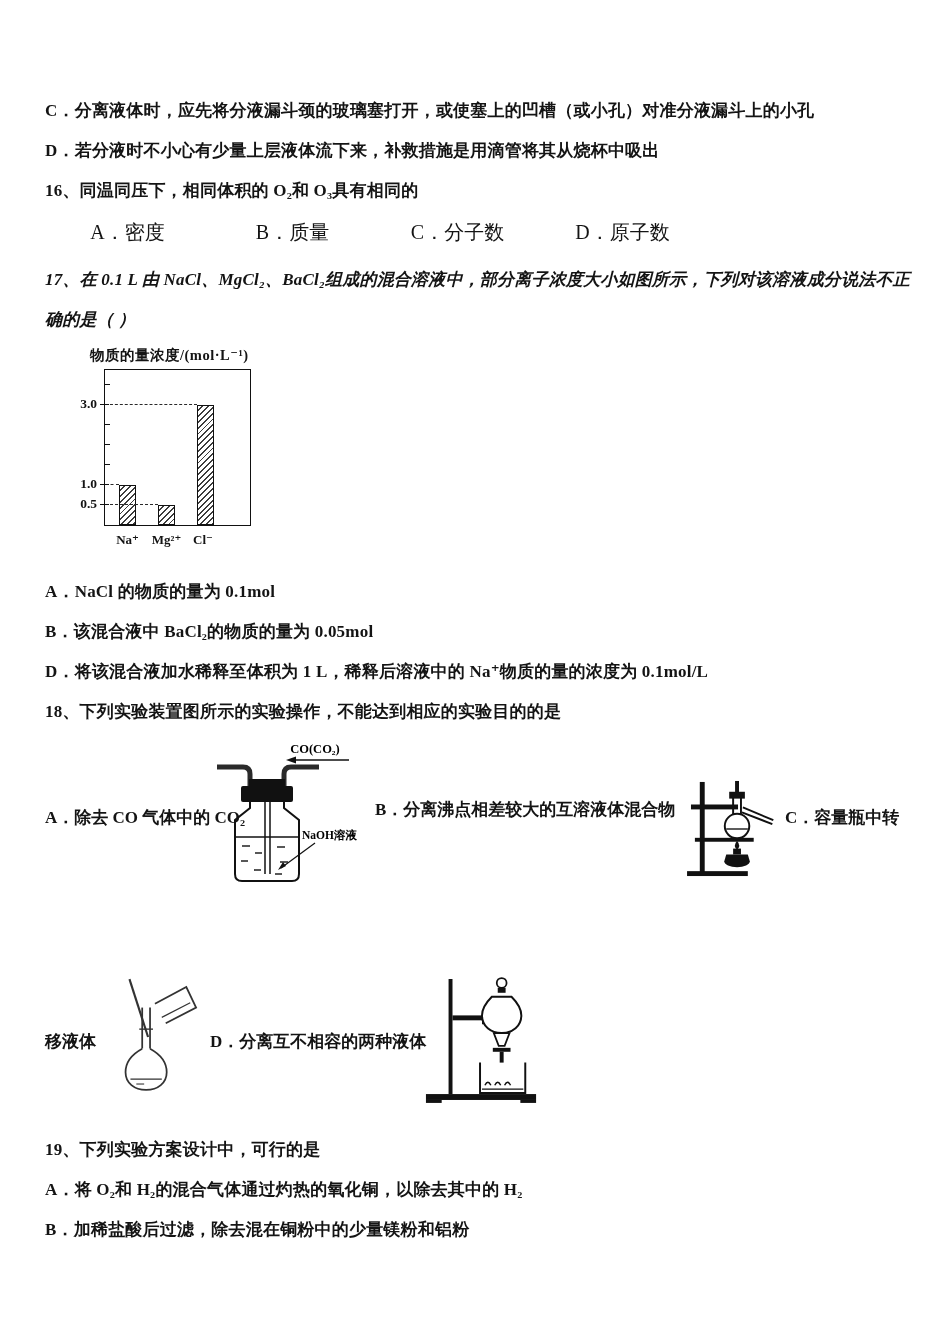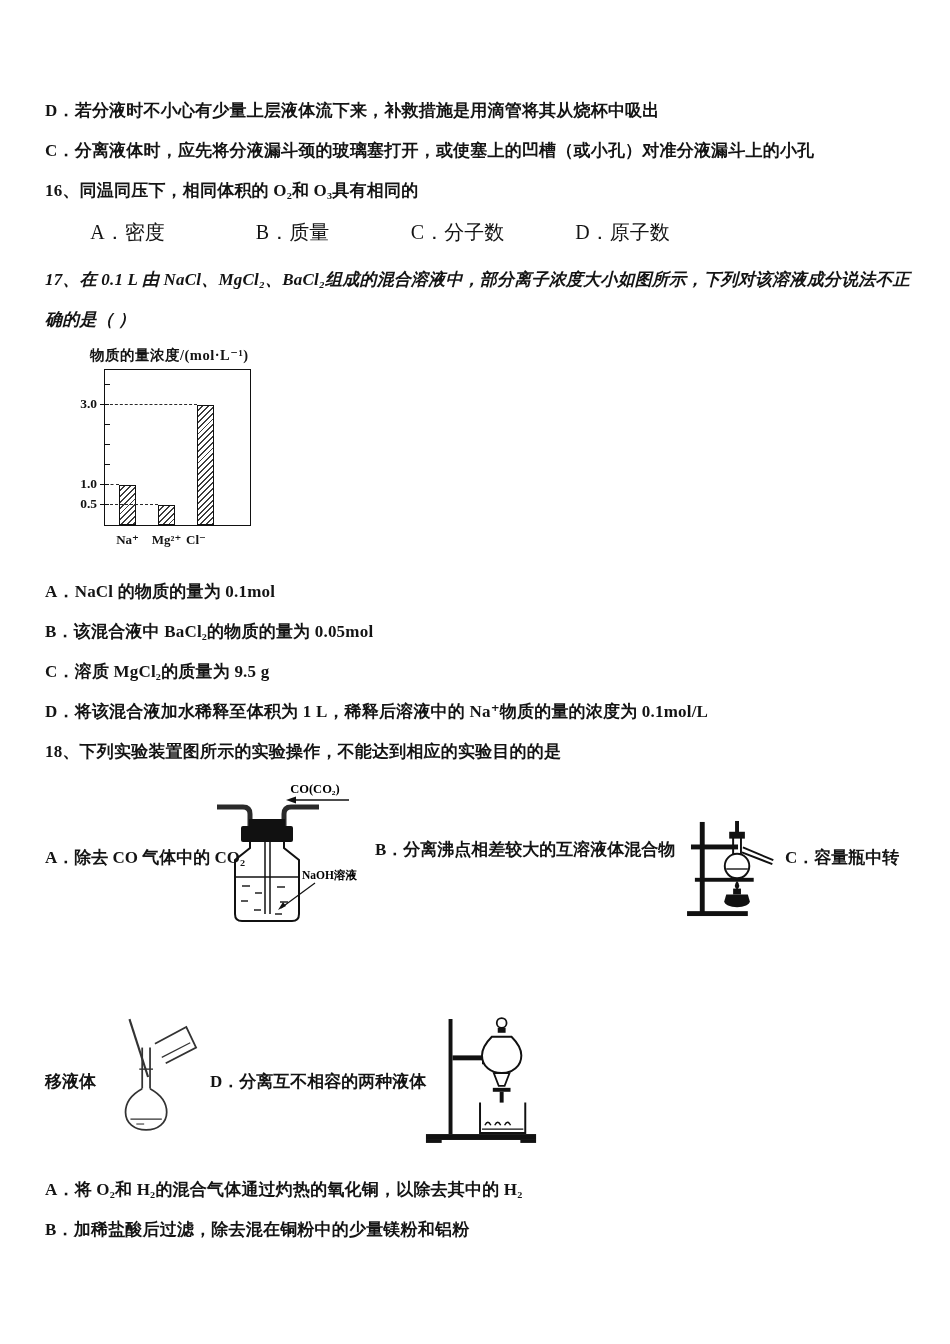--- a/index.html
+++ b/index.html
@@ -29,22 +29,22 @@
   .approw2{position:relative;height:130px;margin:0 0 34px 0;}
   .abs{position:absolute;}
   .aplabel{font-size:17px;font-weight:600;white-space:nowrap;}
   svg text{font-family:"Liberation Serif","DejaVu Serif",serif;}
 </style>
 </head>
 <body>
 
 <div class="page">
 
+  <p class="line">C．分离液体时，应先将分液漏斗颈的玻璃塞打开，或使塞上的凹槽（或小孔）对准分液漏斗上的小孔</p>
   <p class="line">D．若分液时不小心有少量上层液体流下来，补救措施是用滴管将其从烧杯中吸出</p>
-  <p class="line">C．分离液体时，应先将分液漏斗颈的玻璃塞打开，或使塞上的凹槽（或小孔）对准分液漏斗上的小孔</p>
 
   <p class="line">16、同温同压下，相同体积的 O₂和 O₃具有相同的</p>
   <div class="optrow16">
     <span>A．密度</span>
     <span>B．质量</span>
     <span>C．分子数</span>
     <span>D．原子数</span>
   </div>
 
   <p class="line stem17">17、在 0.1 L 由 NaCl、MgCl₂、BaCl₂组成的混合溶液中，部分离子浓度大小如图所示，下列对该溶液成分说法不正确的是（ ）</p>
@@ -53,37 +53,36 @@
     <div class="chart-title">物质的量浓度/(mol·L⁻¹)</div>
     <div id="plot">
         <div class="guide" style="left: 0px; top: 114px; width: 14px;"></div>
         <div class="bar" style="left: 14px; top: 115px; width: 17px; height: 40px;"></div>
         <div class="xlab" style="left: 22.5px; top: 162px;">Na⁺</div>
         <div class="guide" style="left: 0px; top: 134px; width: 53px;"></div>
         <div class="bar" style="left: 53px; top: 135px; width: 17px; height: 20px;"></div>
         <div class="xlab" style="left: 61.5px; top: 162px;">Mg²⁺</div>
         <div class="guide" style="left: 0px; top: 34px; width: 92px;"></div>
         <div class="bar" style="left: 92px; top: 35px; width: 17px; height: 120px;"></div>
-        <div class="xlab" style="left: 91px; top: 162px;">Cl⁻</div>
+        <div class="xlab" style="left: 98px; top: 162px;">Cl⁻</div>
         <div class="ylab" style="left: -40px; top: 126px;">0.5</div>
         <div class="tick" style="left: -5px; top: 134px;"></div>
         <div class="ylab" style="left: -40px; top: 106px;">1.0</div>
         <div class="tick" style="left: -5px; top: 114px;"></div>
         <div class="ylab" style="left: -40px; top: 26px;">3.0</div>
         <div class="tick" style="left: -5px; top: 34px;"></div>
         <div class="mtick" style="left: 0px; top: 94px;"></div>
         <div class="mtick" style="left: 0px; top: 74px;"></div>
         <div class="mtick" style="left: 0px; top: 54px;"></div>
         <div class="mtick" style="left: 0px; top: 14px;"></div>
       </div>
   </div>
 
   <p class="line">A．NaCl 的物质的量为 0.1mol</p>
   <p class="line">B．该混合液中 BaCl₂的物质的量为 0.05mol</p>
-  <p class="line">C．溶质 MgCl₂的质量为 9.5 g</p>
   <p class="line">D．将该混合液加水稀释至体积为 1 L，稀释后溶液中的 Na⁺物质的量的浓度为 0.1mol/L</p>
 
   <p class="line">18、下列实验装置图所示的实验操作，不能达到相应的实验目的的是</p>
 
   <div class="approw1">
     <span class="abs aplabel" style="left:0;top:66px">A．除去 CO 气体中的 CO₂</span>
 
     <svg class="abs" style="left:152px;top:0" width="172" height="150" viewBox="0 0 172 150">
       <text x="118" y="13" font-size="12.5" font-weight="bold" text-anchor="middle">CO(CO₂)</text>
       <line x1="152" y1="20" x2="92" y2="20" stroke="#111" stroke-width="1.6"></line>
@@ -162,16 +161,17 @@
       <path d="M70,23 h20 c7,7 10,13 10,19 c0,11 -9,18 -20,18 c-11,0 -20,-7 -20,-18 c0,-6 3,-12 10,-19 z" fill="#fff" stroke="#111" stroke-width="2"></path>
       <path d="M72,60 L88,60 L83,73 L77,73 z" fill="#fff" stroke="#111" stroke-width="1.8"></path>
       <rect x="71" y="75" width="18" height="4" fill="#111"></rect>
       <rect x="78" y="79" width="4" height="11" fill="#111"></rect>
       <path d="M58,90 L58,121 L104,121 L104,90" fill="none" stroke="#111" stroke-width="2"></path>
       <path d="M63,113 q3,-6 6,0 M73,113 q3,-6 6,0 M83,113 q3,-6 6,0" fill="none" stroke="#111" stroke-width="1.5"></path>
       <line x1="60" y1="117" x2="102" y2="117" stroke="#111" stroke-width="1.2"></line>
     </svg>
   </div>
 
+  <p class="line">19、下列实验方案设计中，可行的是</p>
   <p class="line">A．将 O₂和 H₂的混合气体通过灼热的氧化铜，以除去其中的 H₂</p>
   <p class="line">B．加稀盐酸后过滤，除去混在铜粉中的少量镁粉和铝粉</p>
 
 </div>
 
 </body></html>

